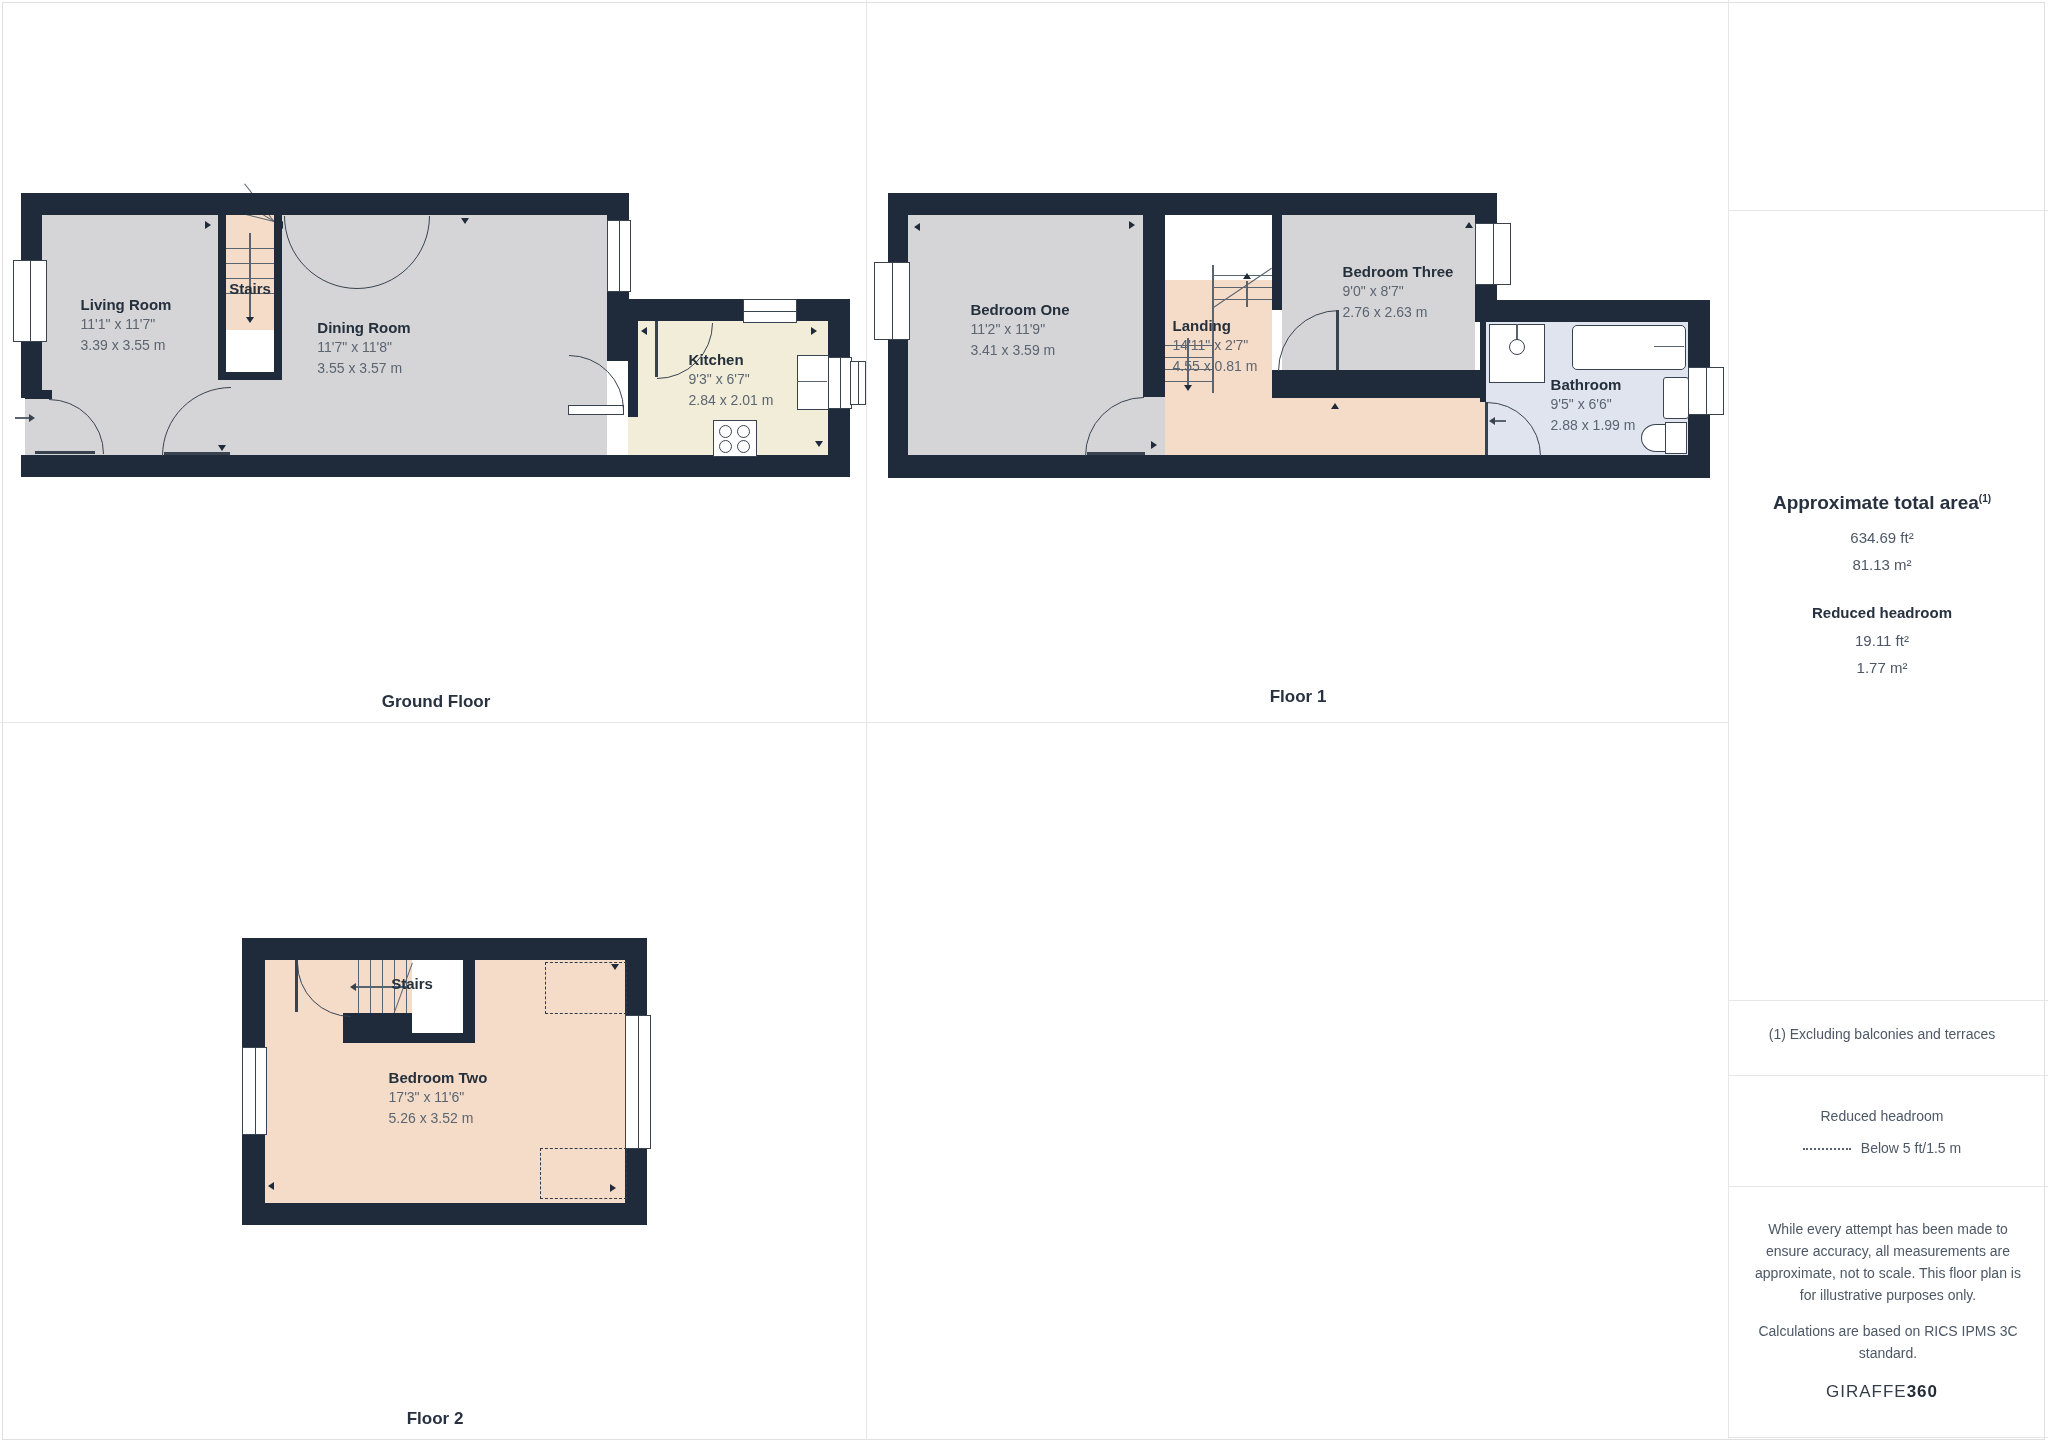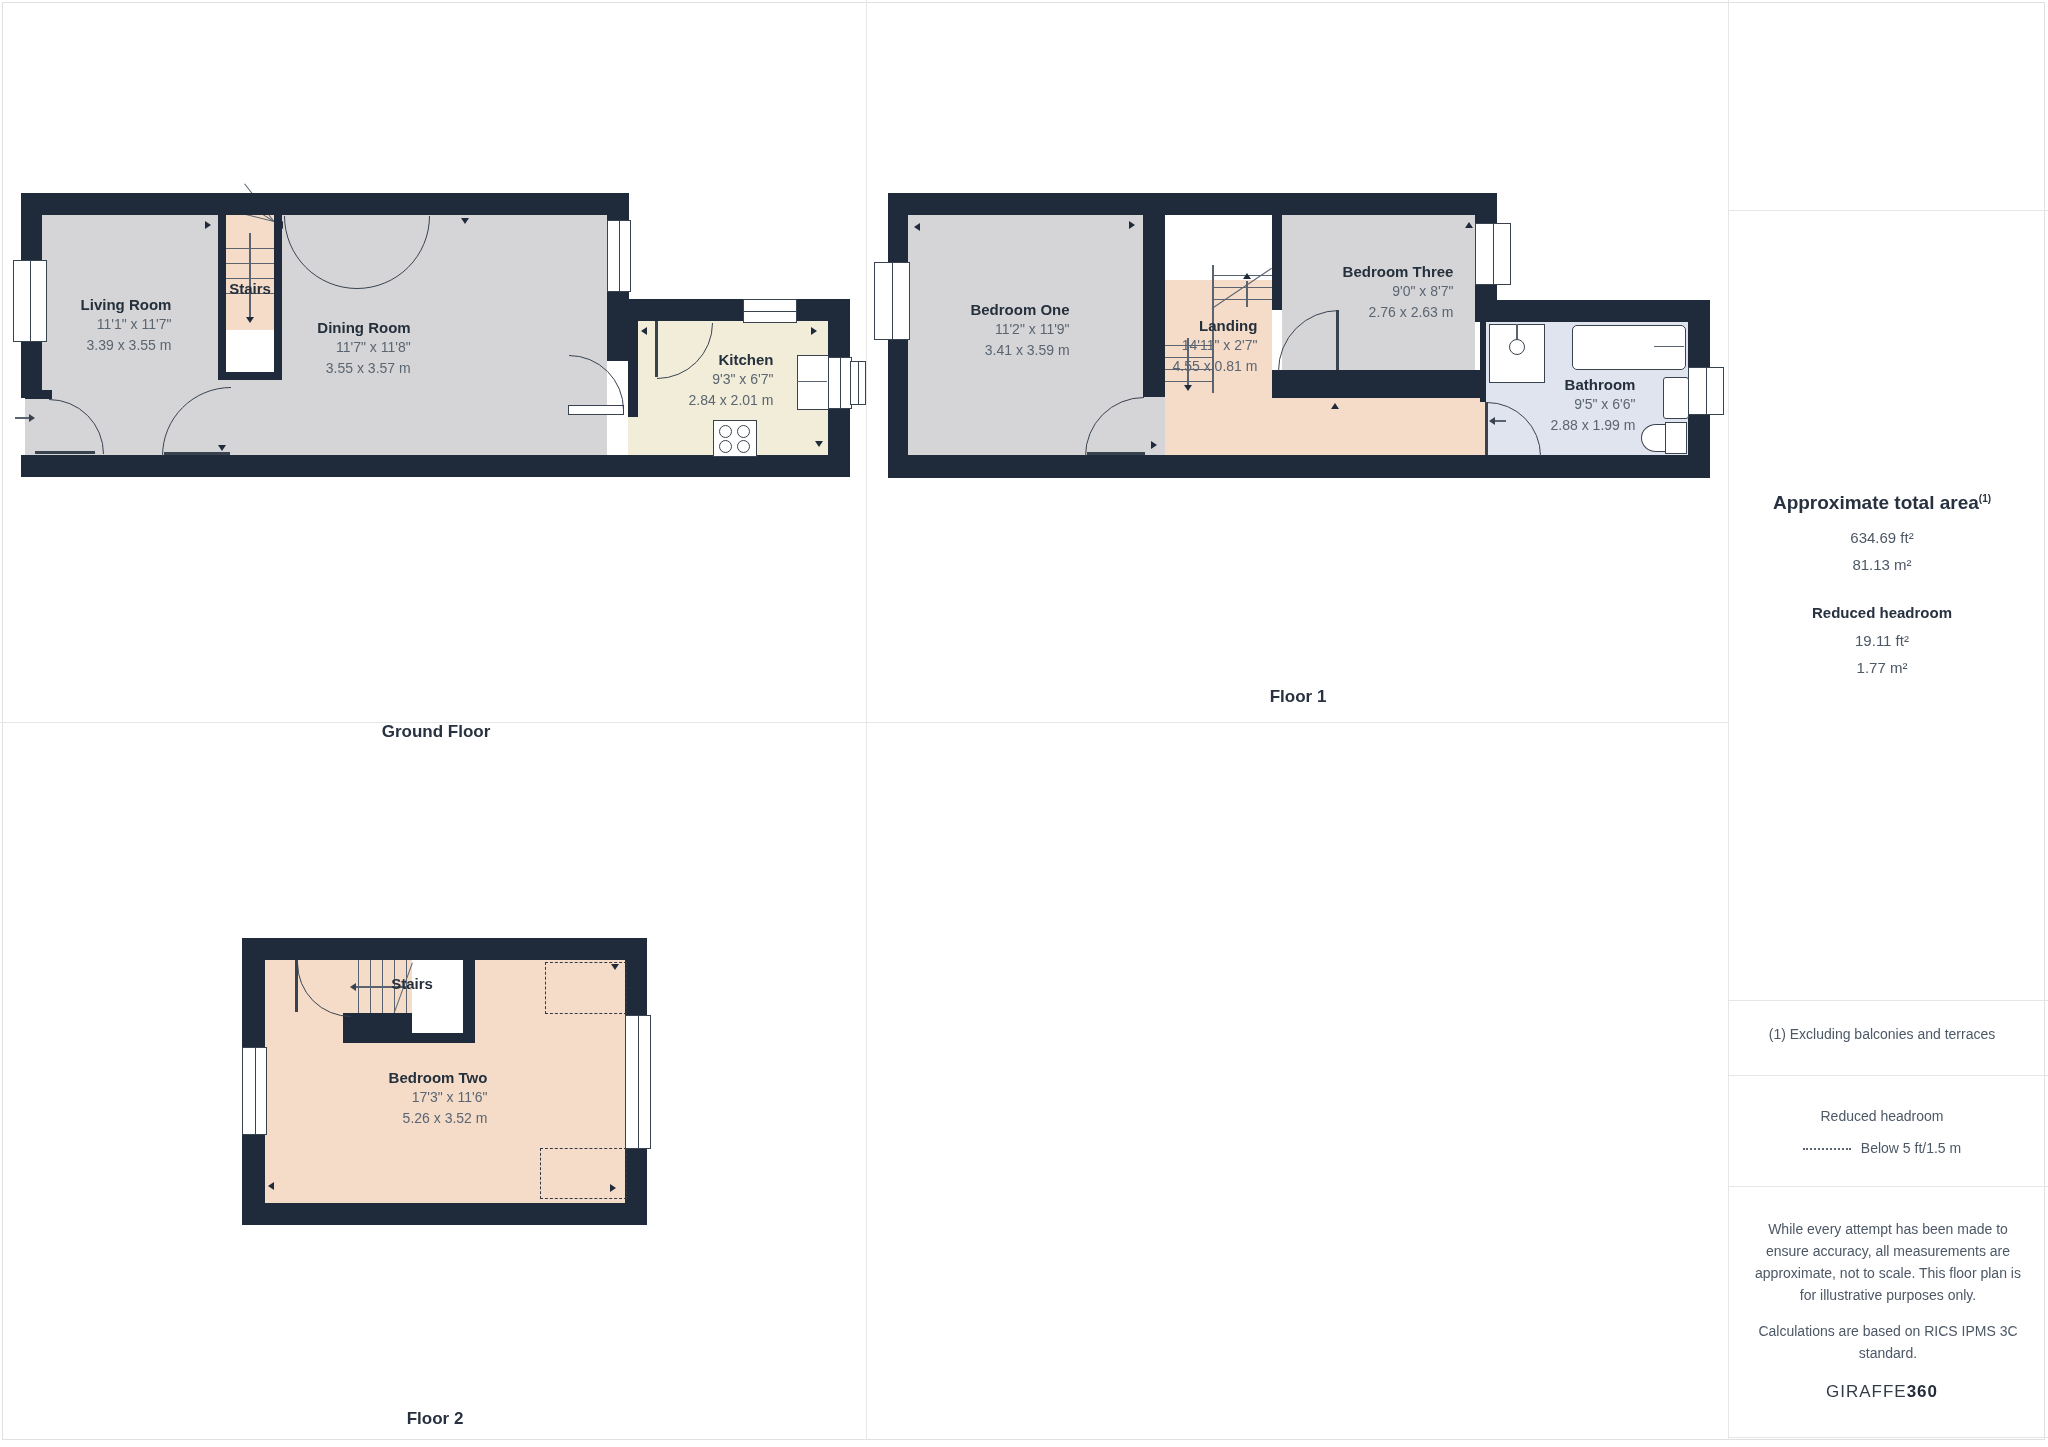--- a/index.html
+++ b/index.html
@@ -15,21 +15,21 @@
   .q-br{clip-path:inset(50% 0 0 50%);} .q-bl{clip-path:inset(50% 50% 0 0);}
   .half-b{clip-path:inset(50% 0 0 0);}
   .leaf{position:absolute;background:#39434f;}
   .leafwhite{position:absolute;background:#fff;border:1.5px solid #39434f;}
   .win{position:absolute;background:#fff;border:1px solid #39434f;}
   .winv::after{content:"";position:absolute;left:50%;top:0;bottom:0;width:1px;background:#39434f;}
   .winh::after{content:"";position:absolute;top:50%;left:0;right:0;height:1px;background:#39434f;}
   .tread{position:absolute;background:#5a6470;}
   .fix{position:absolute;background:#fff;border:1.5px solid #39434f;}
   .dashedbox{position:absolute;border:1.5px dashed #313b48;}
-  .room-tag{position:absolute;transform:translate(-50%,-50%);text-align:right;white-space:nowrap;}
+  .room-tag{position:absolute;transform:translate(-50%,-50%);text-align:left;white-space:nowrap;}
   .rname{font-size:15px;font-weight:bold;color:#25303d;line-height:19px;}
   .rdim{font-size:14px;color:#5b6571;line-height:21px;}
   .floor-label{position:absolute;transform:translate(-50%,-50%);font-size:17px;font-weight:bold;color:#27313f;white-space:nowrap;}
   .tri{position:absolute;width:0;height:0;}
   .tri-l{border-right:6px solid #1f2b3b;border-top:4px solid transparent;border-bottom:4px solid transparent;}
   .tri-r{border-left:6px solid #1f2b3b;border-top:4px solid transparent;border-bottom:4px solid transparent;}
   .tri-u{border-bottom:6px solid #1f2b3b;border-left:4px solid transparent;border-right:4px solid transparent;}
   .tri-d{border-top:6px solid #1f2b3b;border-left:4px solid transparent;border-right:4px solid transparent;}
   .thinline{position:absolute;background:#5a6470;}
   .sb-text{position:absolute;left:1728px;width:308px;text-align:center;color:#4d5866;font-size:14px;}
@@ -137,21 +137,21 @@
       <div class="rname">Dining Room</div>
       <div class="rdim">11'7" x 11'8"</div>
       <div class="rdim">3.55 x 3.57 m</div>
     </div>
     <div class="room-tag" style="left:710px;top:187px;">
       <div class="rname">Kitchen</div>
       <div class="rdim">9'3" x 6'7"</div>
       <div class="rdim">2.84 x 2.01 m</div>
     </div>
   </div>
-  <div class="floor-label" style="left:436px;top:732px;">Ground Floor</div>
+  <div class="floor-label" style="left:436px;top:702px;">Ground Floor</div>
 
   <div class="plan" style="left:888px;top:193px;width:822px;height:285px;">
 
     <div class="fill gray" style="left:20px;top:22px;width:235px;height:240px;"></div>
     <div class="fill gray" style="left:255px;top:204px;width:22px;height:58px;"></div>
     <div class="fill whitefill" style="left:277px;top:22px;width:107px;height:65px;"></div>
     <div class="fill peach" style="left:277px;top:87px;width:107px;height:175px;"></div>
     <div class="fill peach" style="left:384px;top:205px;width:213px;height:57px;"></div>
     <div class="fill gray" style="left:394px;top:22px;width:193px;height:155px;"></div>
     <div class="fill blue" style="left:598px;top:129px;width:202px;height:133px;"></div>

